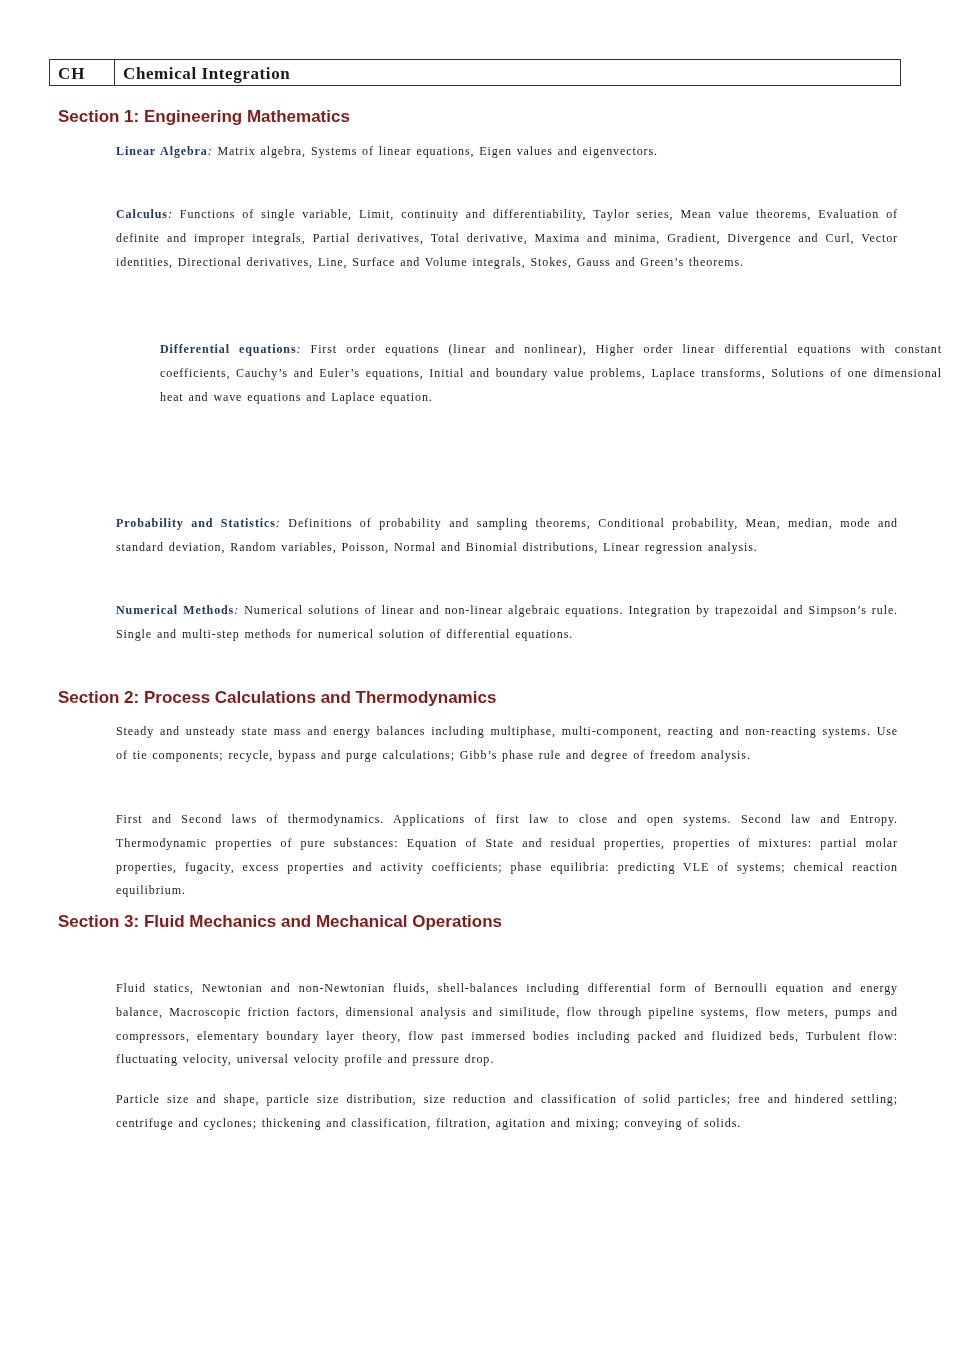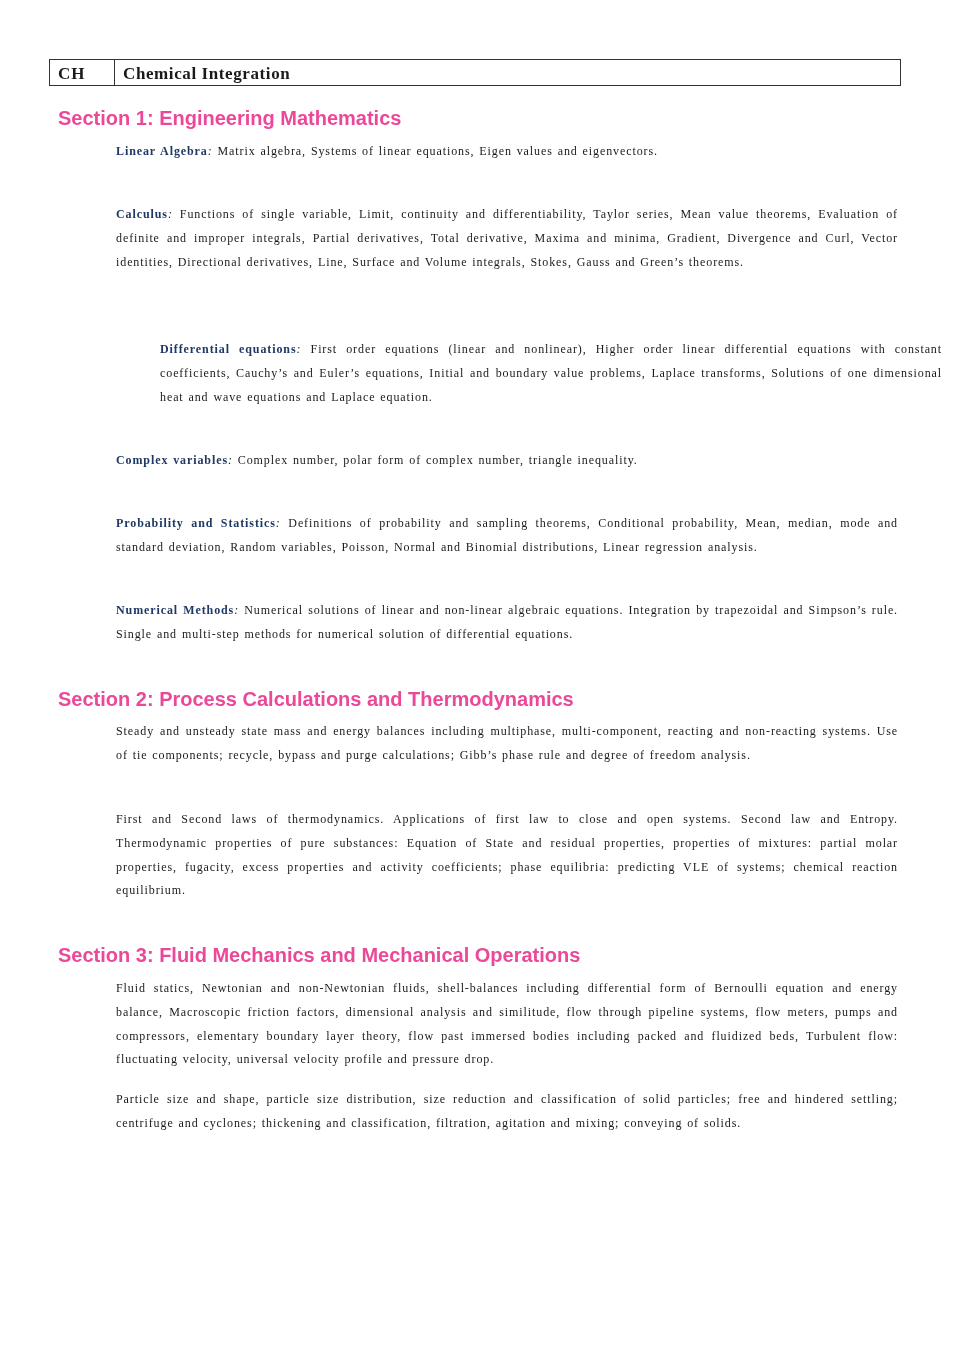--- a/index.html
+++ b/index.html
@@ -50,22 +50,22 @@
       line-height: 27px;
       padding-left: 8px;
       letter-spacing: 0.6px;
     }
 
     .section-heading {
       position: absolute;
       left: 58px;
       font-family: "Liberation Sans", "DejaVu Sans", sans-serif;
       font-weight: bold;
-      font-size: 20px;
-      color: #ec4899;
+      font-size: 17px;
+      color: #7f1d1d;
       white-space: nowrap;
     }
 
     .para {
       position: absolute;
       left: 116px;
       width: 782px;
       font-size: 12px;
       line-height: 23.8px;
       text-align: justify;
@@ -99,37 +99,34 @@
   </p>
 
   <p class="para" style="top:191px;">
     <span class="topic">Calculus</span><span class="colon">:</span><span> Functions of single variable, Limit, continuity and differentiability, Taylor series, Mean value theorems, Evaluation of definite and improper integrals, Partial derivatives, Total derivative, Maxima and minima, Gradient, Divergence and Curl, Vector identities, Directional derivatives, Line, Surface and Volume integrals, Stokes, Gauss and Green’s theorems.</span>
   </p>
 
   <p class="para" style="top:326px;margin-left:44px;">
     <span class="topic">Differential equations</span><span class="colon">:</span><span> First order equations (linear and nonlinear), Higher order linear differential equations with constant coefficients, Cauchy’s and Euler’s equations, Initial and boundary value problems, Laplace transforms, Solutions of one dimensional heat and wave equations and Laplace equation.</span>
   </p>
 
-  <p class="para" style="top:437px;">
-    <span class="topic">Complex variables</span><span class="colon">:</span><span> Complex number, polar form of complex number, triangle inequality.</span>
-  </p>
 
   <p class="para" style="top:500px;">
     <span class="topic">Probability and Statistics</span><span class="colon">:</span><span> Definitions of probability and sampling theorems, Conditional probability, Mean, median, mode and standard deviation, Random variables, Poisson, Normal and Binomial distributions, Linear regression analysis.</span>
   </p>
 
   <p class="para" style="top:587px;">
     <span class="topic">Numerical Methods</span><span class="colon">:</span><span> Numerical solutions of linear and non-linear algebraic equations. Integration by trapezoidal and Simpson’s rule. Single and multi-step methods for numerical solution of differential equations.</span>
   </p>
 
   <div class="section-heading" style="top:688px;">Section 2: Process Calculations and Thermodynamics</div>
 
   <p class="para" style="top:708px;">Steady and unsteady state mass and energy balances including multiphase, multi-component, reacting and non-reacting systems. Use of tie components; recycle, bypass and purge calculations; Gibb’s phase rule and degree of freedom analysis.</p>
 
   <p class="para" style="top:796px;">First and Second laws of thermodynamics. Applications of first law to close and open systems. Second law and Entropy. Thermodynamic properties of pure substances: Equation of State and residual properties, properties of mixtures: partial molar properties, fugacity, excess properties and activity coefficients; phase equilibria: predicting VLE of systems; chemical reaction equilibrium.</p>
 
-  <div class="section-heading" style="top:944px;">Section 3: Fluid Mechanics and Mechanical Operations</div>
+  <div class="section-heading" style="top:912px;">Section 3: Fluid Mechanics and Mechanical Operations</div>
 
   <p class="para" style="top:965px;">Fluid statics, Newtonian and non-Newtonian fluids, shell-balances including differential form of Bernoulli equation and energy balance, Macroscopic friction factors, dimensional analysis and similitude, flow through pipeline systems, flow meters, pumps and compressors, elementary boundary layer theory, flow past immersed bodies including packed and fluidized beds, Turbulent flow: fluctuating velocity, universal velocity profile and pressure drop.</p>
 
   <p class="para" style="top:1076px;">Particle size and shape, particle size distribution, size reduction and classification of solid particles; free and hindered settling; centrifuge and cyclones; thickening and classification, filtration, agitation and mixing; conveying of solids.</p>
 
 </div>
 
 </body></html>

